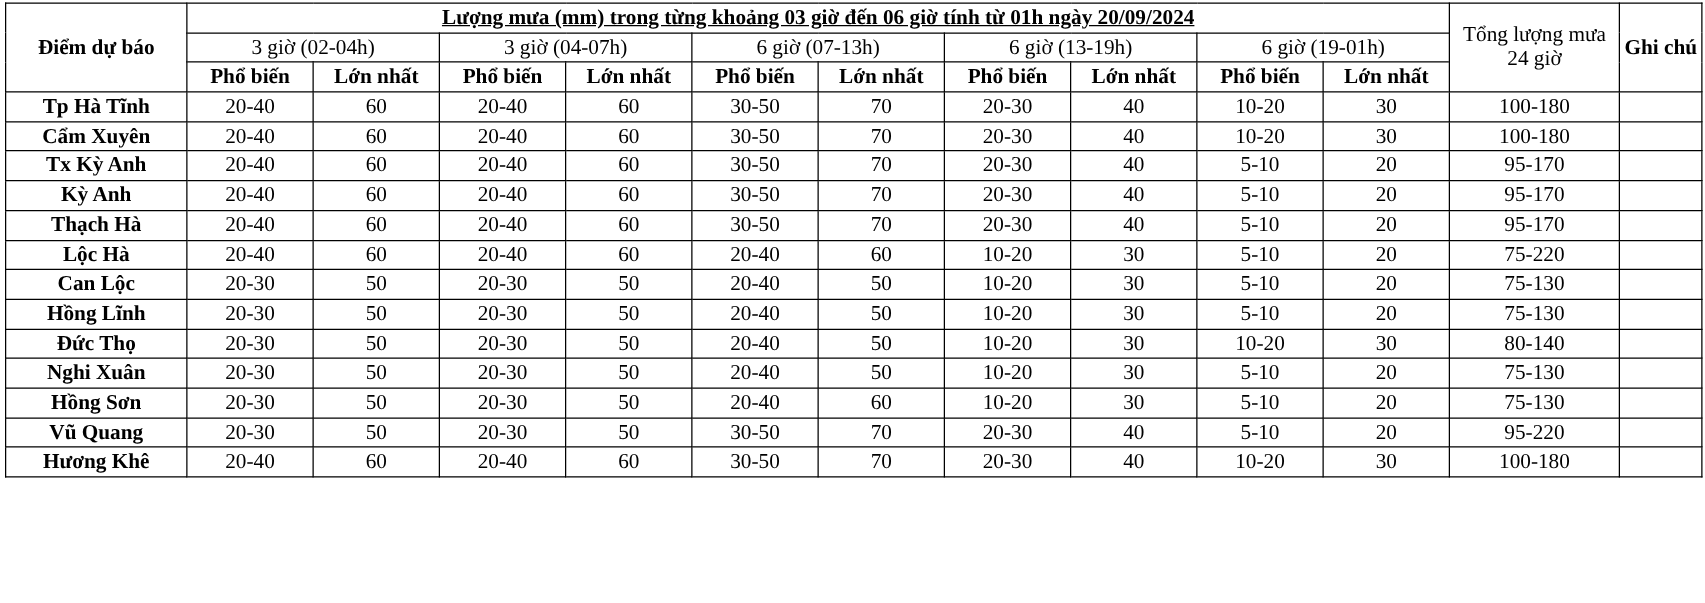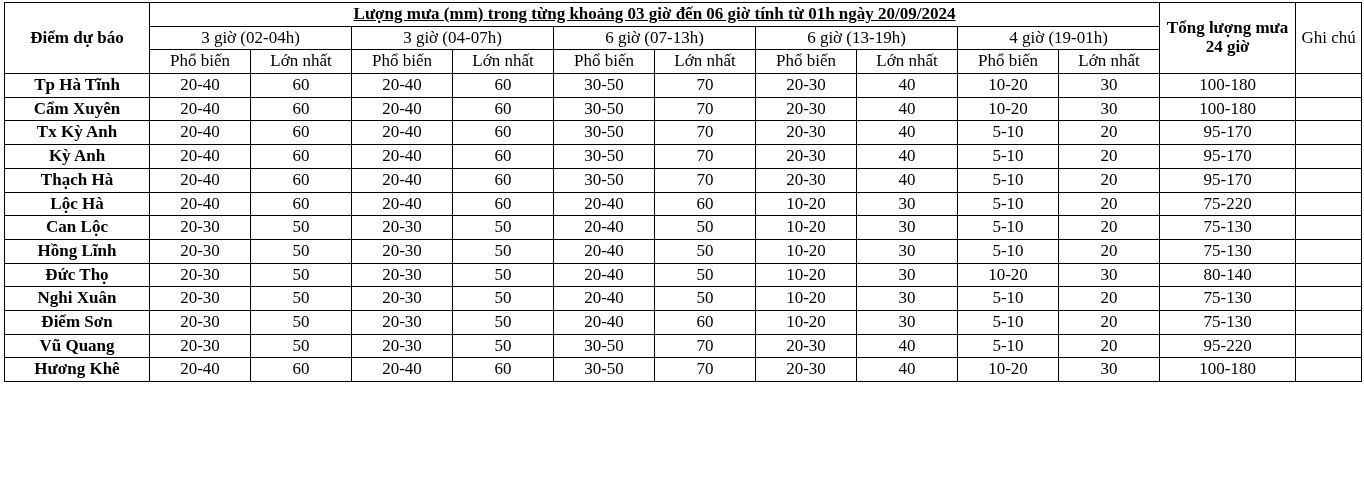--- a/index.html
+++ b/index.html
@@ -40,37 +40,37 @@
     font-size: 19px;
     padding: 4px 2px;
     text-decoration: underline;
   }
   th.h-sub {
     font-weight: normal;
     font-size: 18px;
     padding: 3px 2px;
   }
   th.h-leaf {
-    font-weight: normal;
+    font-weight: bold;
     font-size: 17px;
     padding: 3px 2px;
   }
   th.h-point {
     font-weight: bold;
     font-size: 20px;
     padding: 2px 4px;
   }
   th.h-total {
-    font-weight: bold;
+    font-weight: normal;
     font-size: 17px;
     padding: 2px 4px;
     margin-top: 44px;
   }
   th.h-note {
-    font-weight: normal;
+    font-weight: bold;
     font-size: 18px;
     padding: 2px 4px;
   }
   td.station {
     font-weight: bold;
     font-size: 19px;
     text-align: left;
     padding-left: 8px;
     white-space: nowrap;
     font-family: Liberation Serif, serif;
@@ -113,21 +113,21 @@
         <th class="h-point" rowspan="3">Điểm dự báo</th>
         <th class="h-main" colspan="10">Lượng mưa (mm) trong từng khoảng 03 giờ đến 06 giờ tính từ 01h ngày 20/09/2024</th>
         <th class="h-total" rowspan="3">Tổng lượng mưa 24 giờ</th>
         <th class="h-note" rowspan="3">Ghi chú</th>
       </tr>
       <tr>
         <th class="h-sub" colspan="2">3 giờ (02-04h)</th>
         <th class="h-sub" colspan="2">3 giờ (04-07h)</th>
         <th class="h-sub" colspan="2">6 giờ (07-13h)</th>
         <th class="h-sub" colspan="2">6 giờ (13-19h)</th>
-        <th class="h-sub" colspan="2">4 giờ (19-01h)</th>
+        <th class="h-sub" colspan="2">6 giờ (19-01h)</th>
       </tr>
       <tr>
         <th class="h-leaf">Phổ biến</th>
         <th class="h-leaf">Lớn nhất</th>
         <th class="h-leaf">Phổ biến</th>
         <th class="h-leaf">Lớn nhất</th>
         <th class="h-leaf">Phổ biến</th>
         <th class="h-leaf">Lớn nhất</th>
         <th class="h-leaf">Phổ biến</th>
         <th class="h-leaf">Lớn nhất</th>
@@ -281,21 +281,21 @@
           <td class="val">20-40</td>
           <td class="val">50</td>
           <td class="val">10-20</td>
           <td class="val">30</td>
           <td class="val">5-10</td>
           <td class="val">20</td>
           <td class="val">75-130</td>
           <td class="note-cell"></td>
         </tr>
         <tr>
-          <td class="station">Điểm Sơn</td>
+          <td class="station">Hồng Sơn</td>
           <td class="val">20-30</td>
           <td class="val">50</td>
           <td class="val">20-30</td>
           <td class="val">50</td>
           <td class="val">20-40</td>
           <td class="val">60</td>
           <td class="val">10-20</td>
           <td class="val">30</td>
           <td class="val">5-10</td>
           <td class="val">20</td>

